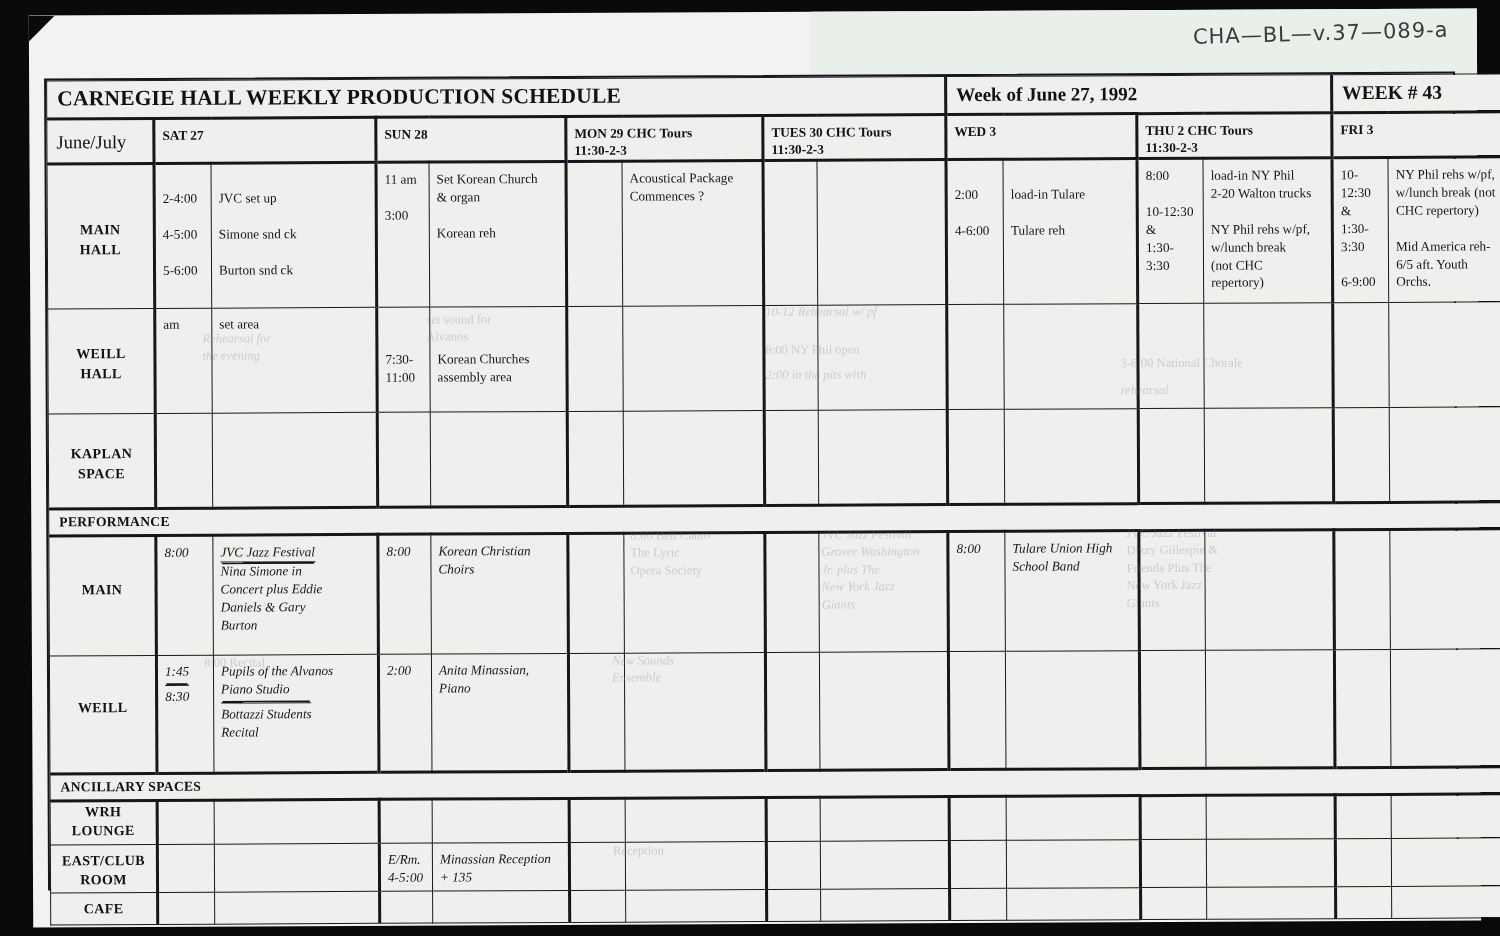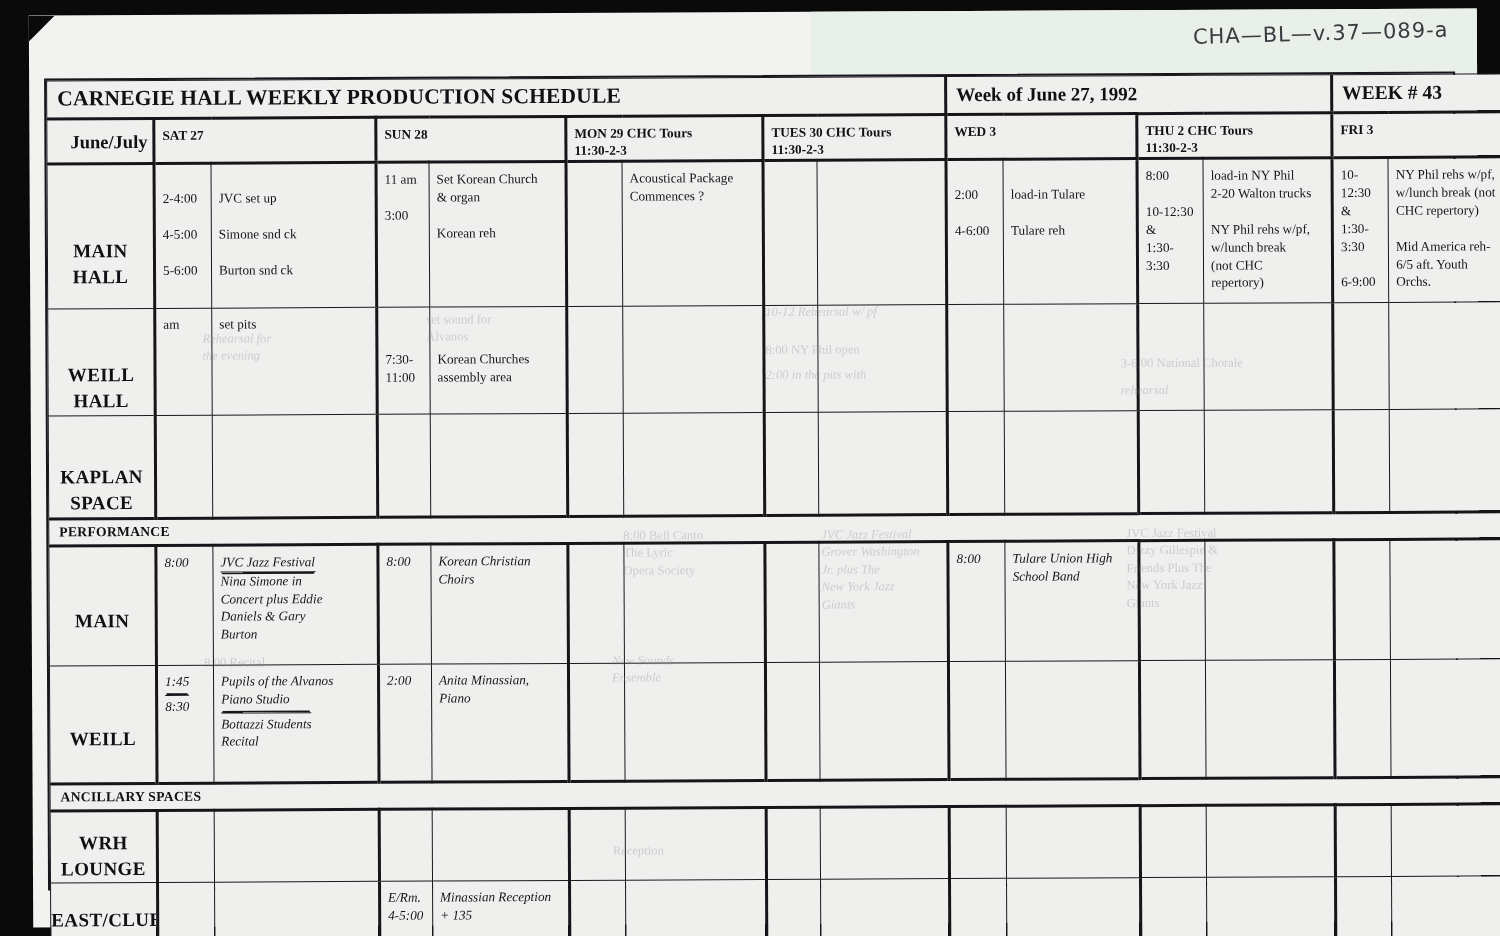--- a/index.html
+++ b/index.html
@@ -79,30 +79,30 @@
     font-size:21.5px;font-weight:bold;letter-spacing:.2px;
     padding:6px 0 6px 10px;line-height:1.1;color:#101015;
   }
   .weekof{
     font-size:19px;font-weight:bold;padding:7px 0 6px 9px;color:#101015;
   }
   .weeknum{
     font-size:19.5px;font-weight:bold;padding:7px 0 6px 9px;color:#101015;
   }
   .monthlbl{
-    font-size:18.5px;font-weight:bold;padding:12px 0 0 23px;color:#101015;
+    font-size:18.5px;font-weight:normal;padding:12px 0 0 9px;color:#101015;
   }
   .dayhdr{
     font-size:13.3px;font-weight:bold;padding:7px 0 0 7px;line-height:1.32;
     color:#101015;white-space:pre-line;
   }
   .dayhdr .ctr{display:block;text-align:left;padding-right:22px;}
   .rowlbl{
-    font-size:19px;font-weight:bold;text-align:center;letter-spacing:.4px;
-    color:#101015;line-height:1.38;margin-top:18px;
+    font-size:14px;font-weight:bold;text-align:center;letter-spacing:.4px;
+    color:#101015;line-height:1.38;
   }
   .sectlbl{
     font-size:13.6px;font-weight:bold;letter-spacing:.3px;
     padding:4px 0 4px 10px;color:#101015;
   }
   .cellbody{
     font-size:13.2px;line-height:1.36;padding:7px 6px 4px 7px;color:#15151a;
   }
   .ital{font-style:italic;}
   .dunder{
@@ -244,21 +244,21 @@
             </td>
           </tr>
           <tr style="height: 105px;">
             <td class="screen">
               <div class="rowlbl" style="padding-top:35.5px">WEILL<br>HALL</div>
             </td>
             <td class="thickL">
               <div class="cellbody">am</div>
             </td>
             <td>
-              <div class="cellbody">set pits</div>
+              <div class="cellbody">set area</div>
             </td>
             <td class="thickL">
               <div class="cellbody"><br><br>7:30-<br>11:00</div>
             </td>
             <td>
               <div class="cellbody"><br><br>Korean Churches<br>assembly area</div>
             </td>
             <td class="thickL">
               <div class="cellbody"></div>
             </td>
@@ -583,21 +583,21 @@
             </td>
           </tr>
         </tbody>
     </table>
   </div>
 <div class="ghost" style="left: 735px; top: 292px; width: 150px;">10-12          Rehearsal w/ pf</div>
     <div class="ghost r" style="left: 735px; top: 330px; width: 150px;">8:00            NY Phil open</div>
     <div class="ghost" style="left: 735px; top: 355px; width: 150px;">2:00            in the pits with</div>
     <div class="ghost r" style="left: 1090px; top: 345px; width: 150px;">3-6:00        National Chorale</div>
     <div class="ghost" style="left: 1090px; top: 372px; width: 150px;">                  rehearsal</div>
-    <div class="ghost r" style="left: 592px; top: 515px; width: 160px;">8:00  Bell Canto
+    <div class="ghost r" style="left: 592px; top: 515px; width: 160px; padding-left: 7px;">8:00  Bell Canto
 The Lyric
 Opera Society</div>
     <div class="ghost" style="left: 790px; top: 515px; width: 160px;">JVC Jazz Festival
 Grover Washington
 Jr. plus The
 New York Jazz
 Giants</div>
     <div class="ghost r" style="left: 1095px; top: 515px; width: 160px;">JVC Jazz Festival
 Dizzy Gillespie &amp;
 Friends Plus The

